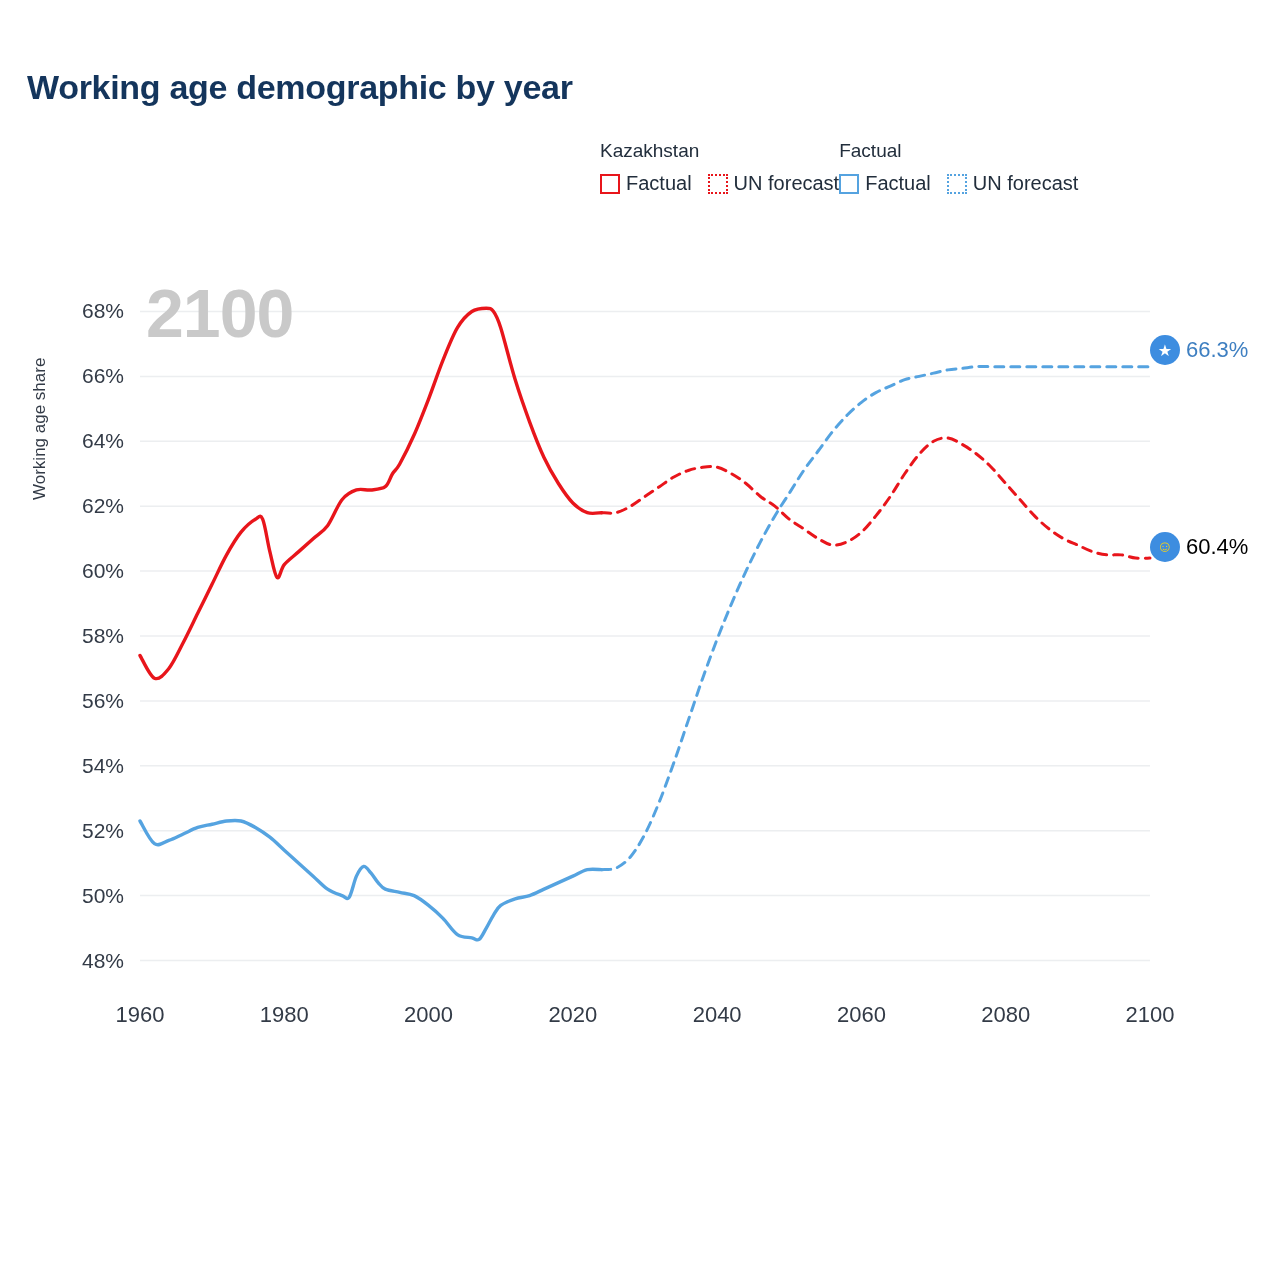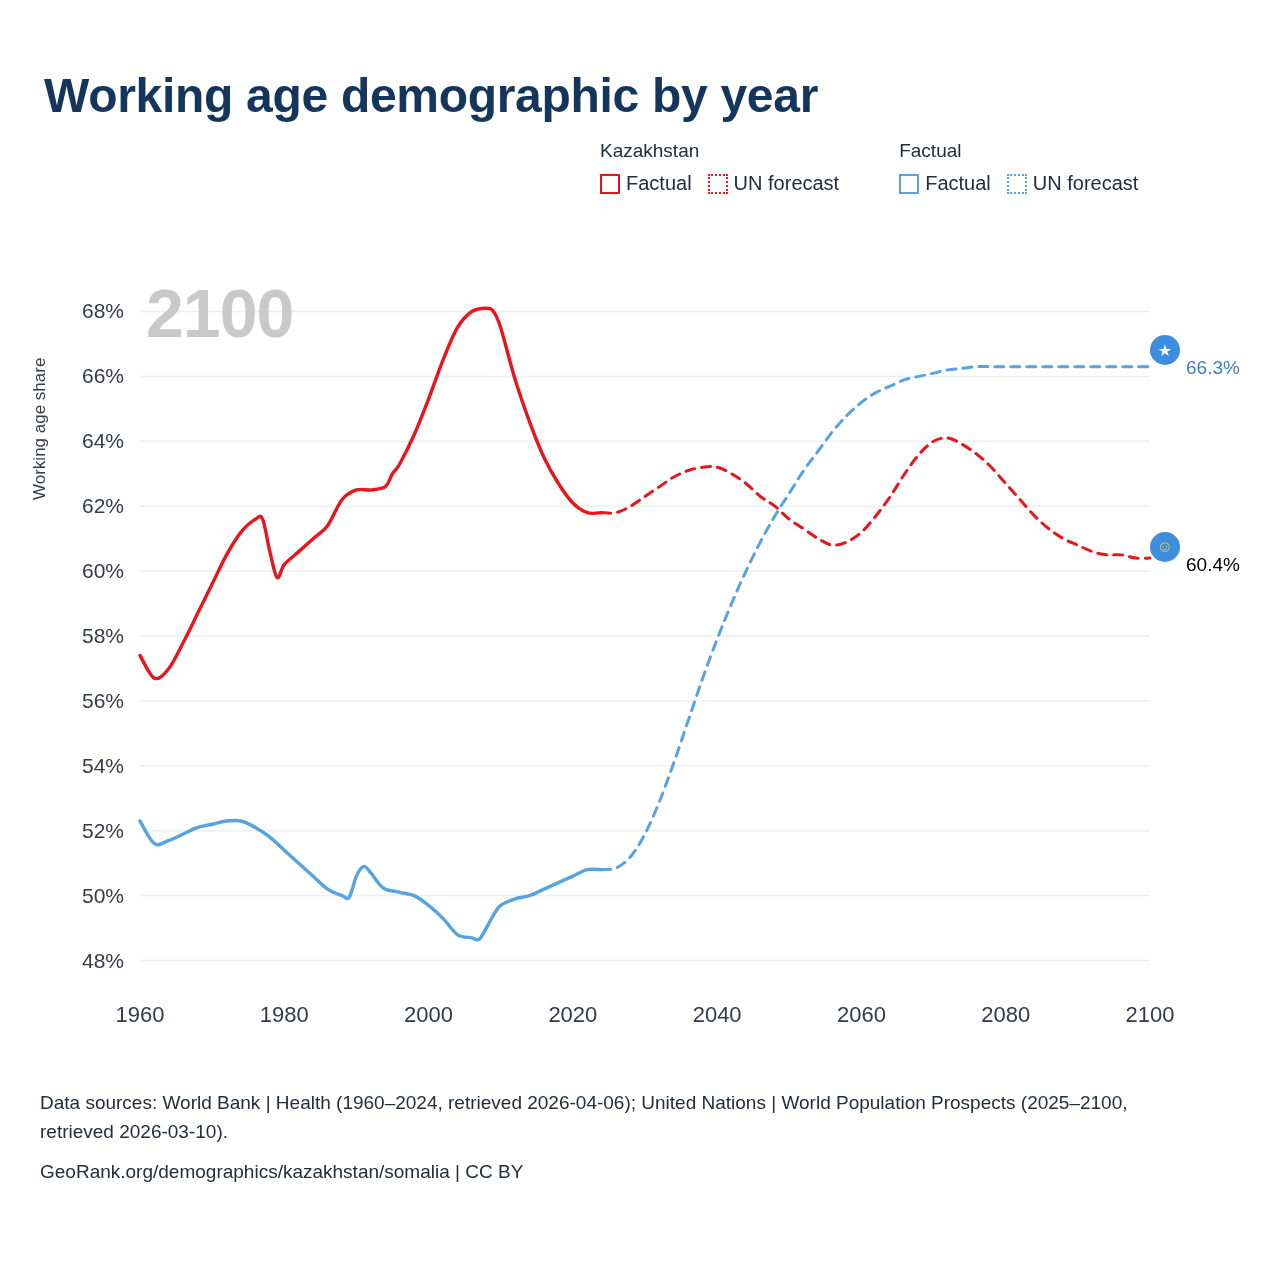--- a/index.html
+++ b/index.html
@@ -15,34 +15,33 @@
     position: relative;
     overflow: hidden;
   }
   .page {
     position: relative;
     width: 1280px;
     height: 1280px;
   }
   .title {
     position: absolute;
-    left: 44px;
+    left: 27px;
     top: 68px;
-    font-size: 48px;
+    font-size: 34px;
     font-weight: bold;
     color: #14355c;
     letter-spacing: -0.3px;
   }
   
   .legend {
     position: absolute;
     left: 600px;
     top: 140px;
     display: flex;
-    gap: 60px;
   }
   .legend-group {
     display: flex;
     flex-direction: column;
   }
   .legend-group-title {
     font-size: 19px;
     color: #222e3c;
     margin-bottom: 10px;
   }
@@ -93,23 +92,22 @@
     position: absolute;
     left: 146px;
     top: 274px;
     font-size: 68px;
     font-weight: bold;
     color: #c9c9c9;
     letter-spacing: -1px;
   }
   .endlabel {
     position: absolute;
-    font-size: 19px;
+    font-size: 22px;
     font-weight: normal;
-    margin-top: 20px;
   }
   .endlabel.so { color: #3e7fc1; left: 1186px; top: 337px; }
   .endlabel.kz { color: #000000; left: 1186px; top: 534px; }
 
   .endmark {
     position: absolute;
     width: 30px;
     height: 30px;
     border-radius: 50%;
     background: #3d8de0;
@@ -215,18 +213,14 @@
   <div class="endmark so">
       <span>★</span>
     </div>
   <div class="endmark kz">
       <span>☺</span>
     </div>
 
   <div class="endlabel so">66.3%</div>
   <div class="endlabel kz">60.4%</div>
 
-  <div class="footer">
-    <div class="line1">Data sources: World Bank | Health (1960–2024, retrieved 2026-04-06); United Nations | World Population Prospects (2025–2100, retrieved 2026-03-10).</div>
-    <div class="line2">GeoRank.org/demographics/kazakhstan/somalia | CC BY</div>
-  </div>
 
 </div>
 
 </body></html>

